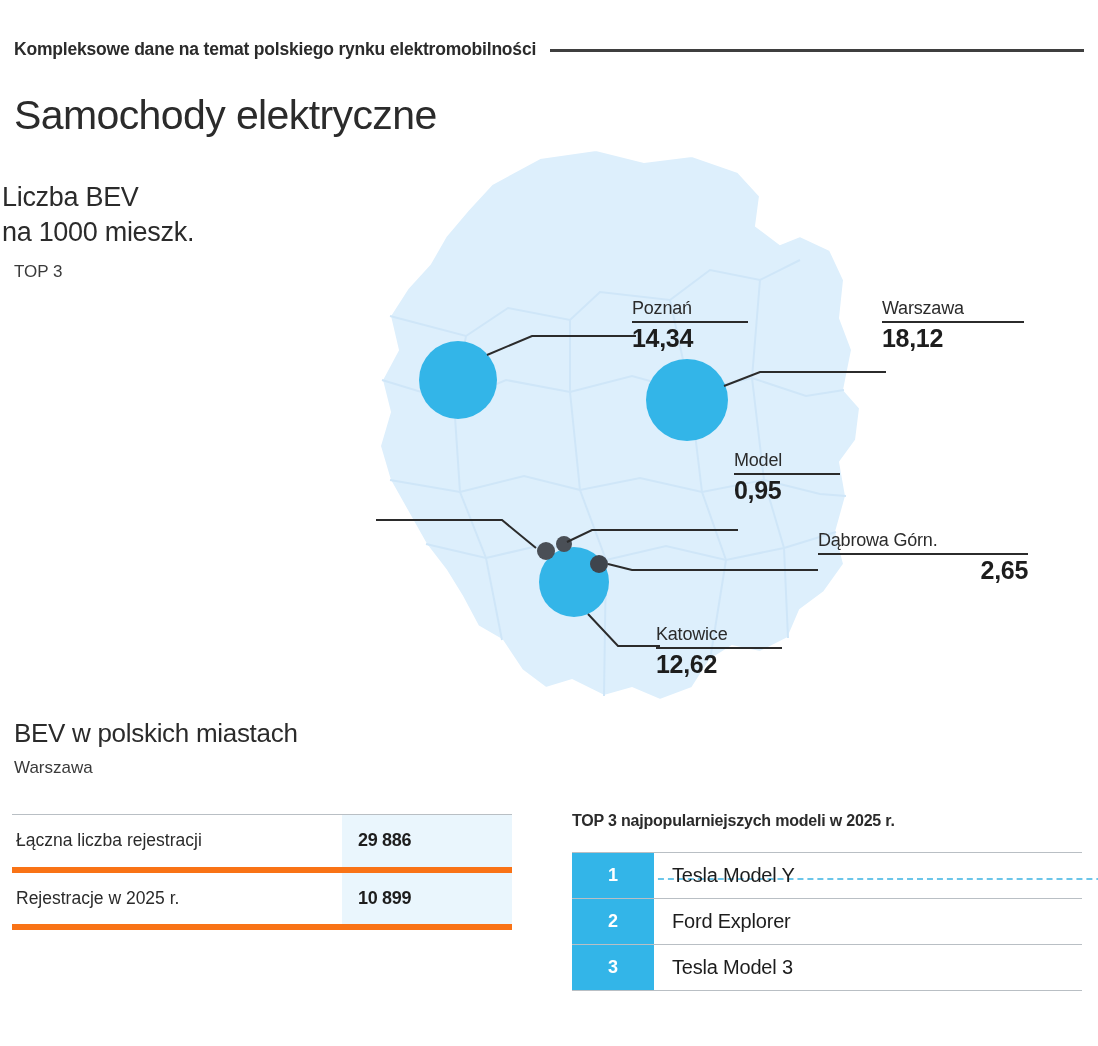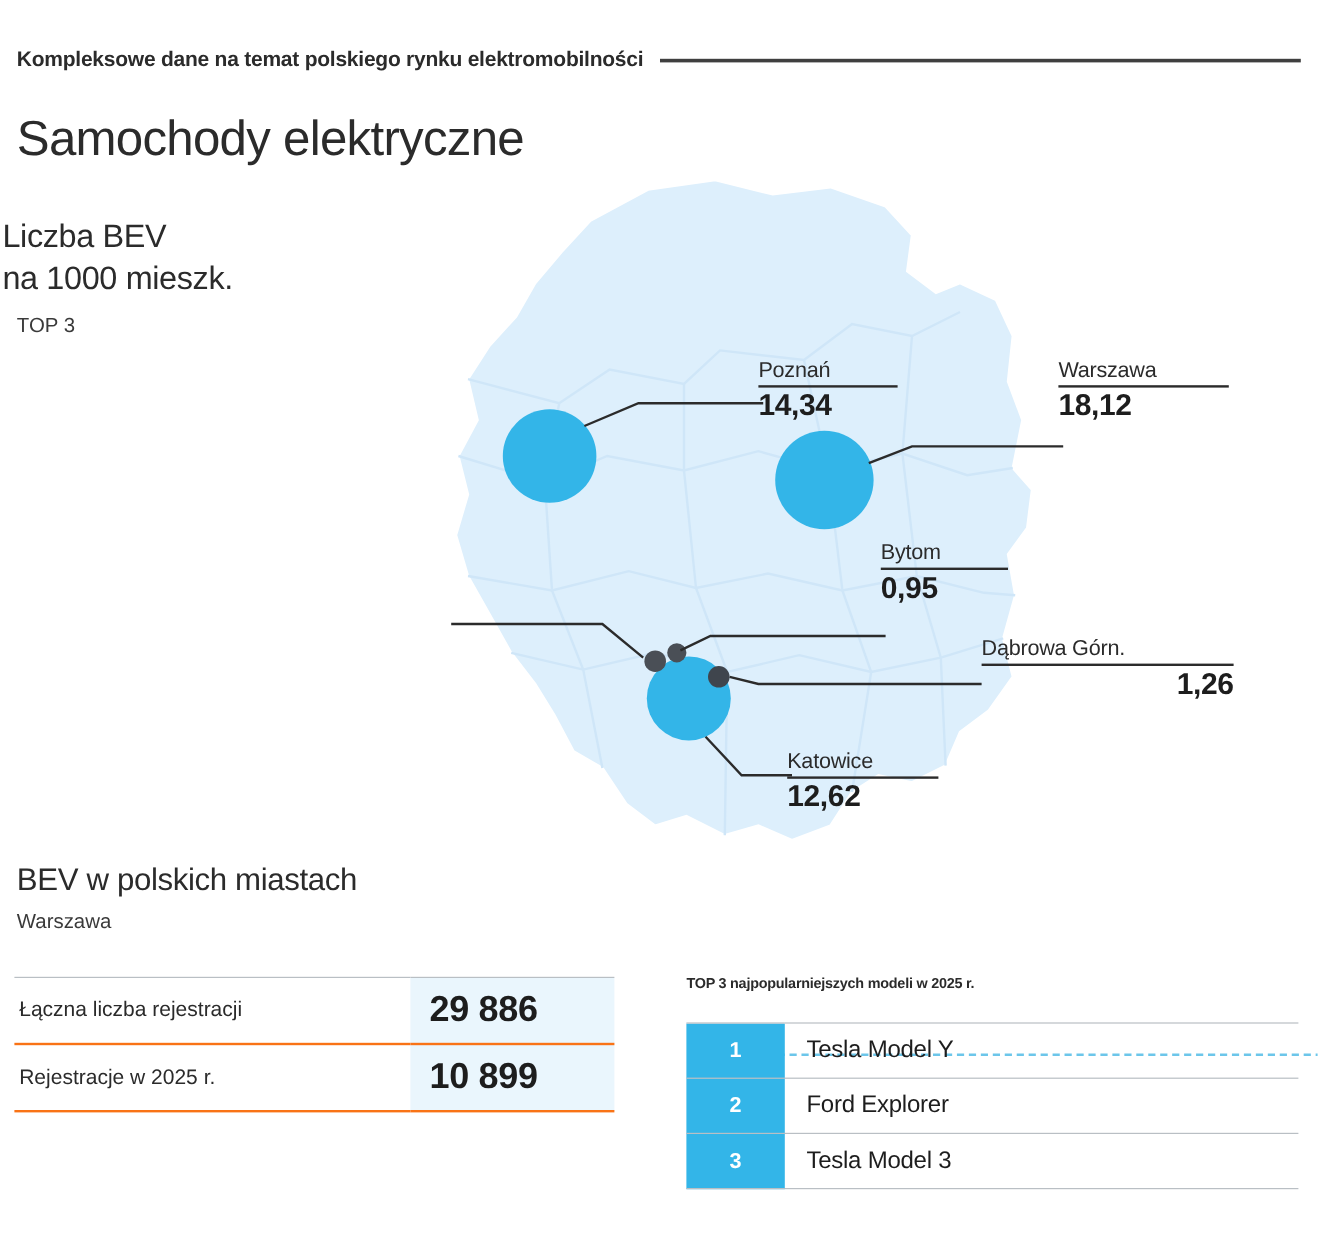--- a/index.html
+++ b/index.html
@@ -134,47 +134,47 @@
   
   #stats-table {
     position: absolute;
     left: 12px;
     top: 814px;
     width: 500px;
     border-collapse: collapse;
   }
   #stats-table td {
     border-top: 1px solid #b9bfc4;
-    border-bottom: 2px solid #f97316;
+    border-bottom: 6px solid #f97316;
     padding: 0;
     vertical-align: middle;
   }
   #stats-table td.lbl {
     width: 330px;
     font-size: 17.5px;
     color: #2b2b2b;
     padding: 14px 8px 14px 4px;
     line-height: 1.35;
   }
   #stats-table td.num {
     background: #eaf6fd;
-    font-size: 30px;
+    font-size: 18px;
     font-weight: bold;
     color: #1d1d1d;
     padding: 10px 0 10px 16px;
     letter-spacing: -0.3px;
   }
   #stats-table tr.tall td.lbl { padding-top: 12px; padding-bottom: 12px; }
 
   
   #models-title {
     position: absolute;
     left: 572px;
     top: 812px;
-    font-size: 12px;
+    font-size: 16px;
     font-weight: bold;
     letter-spacing: -0.2px;
     color: #2b2b2b;
   }
   #models-table {
     position: absolute;
     left: 572px;
     top: 852px;
     width: 510px;
     border-collapse: collapse;
@@ -265,30 +265,30 @@
     <div class="val">14,34</div>
   </div>
 
   <div class="callout" style="left:642px; top:158px; width:142px;">
     <div class="city">Warszawa</div>
     <div class="underline"></div>
     <div class="val">18,12</div>
   </div>
 
   <div class="callout" style="left:494px; top:310px; width:106px;">
-    <div class="city">Bytom</div>
+    <div class="city">Model</div>
     <div class="underline"></div>
     <div class="val">0,95</div>
   </div>
 
 
   <div class="callout right" style="left:578px; top:390px; width:210px;">
     <div class="city" style="text-align:left;">Dąbrowa Górn.</div>
     <div class="underline"></div>
-    <div class="val">1,26</div>
+    <div class="val">2,65</div>
   </div>
 
   <div class="callout" style="left:416px; top:484px; width:126px;">
     <div class="city">Katowice</div>
     <div class="underline"></div>
     <div class="val">12,62</div>
   </div>
 </div>
 
 <div id="cities-title">BEV w polskich miastach</div>

